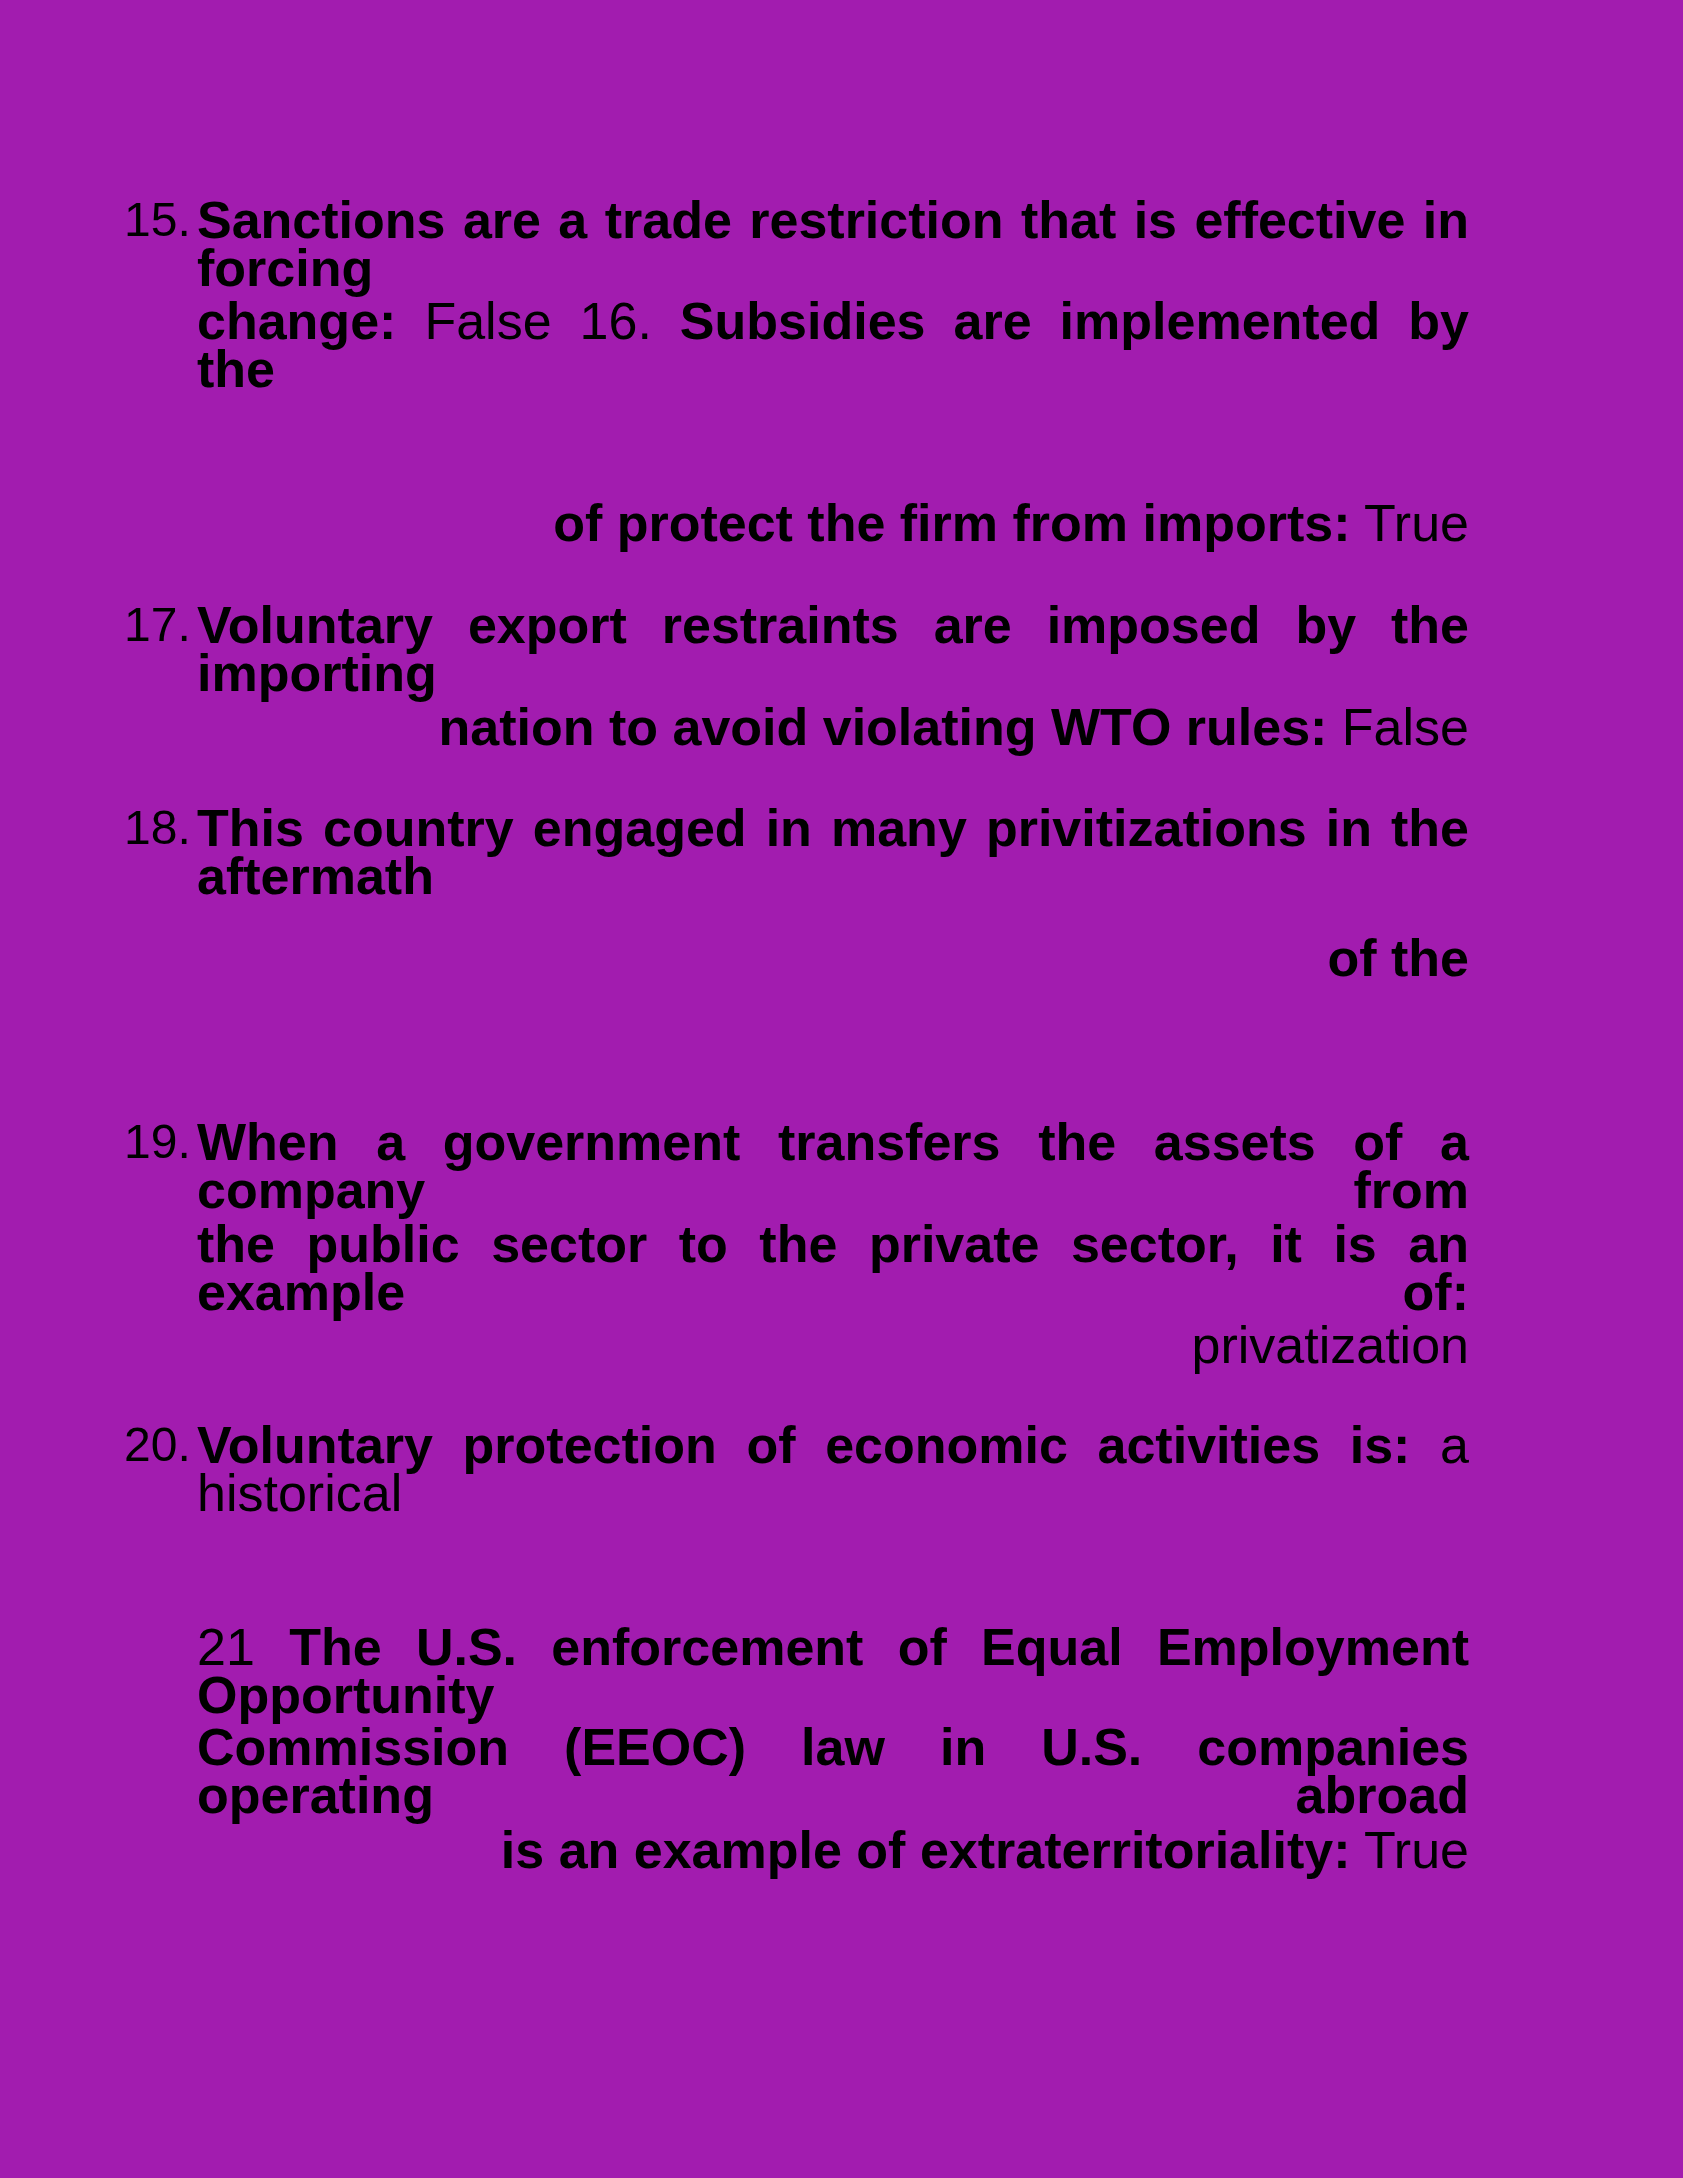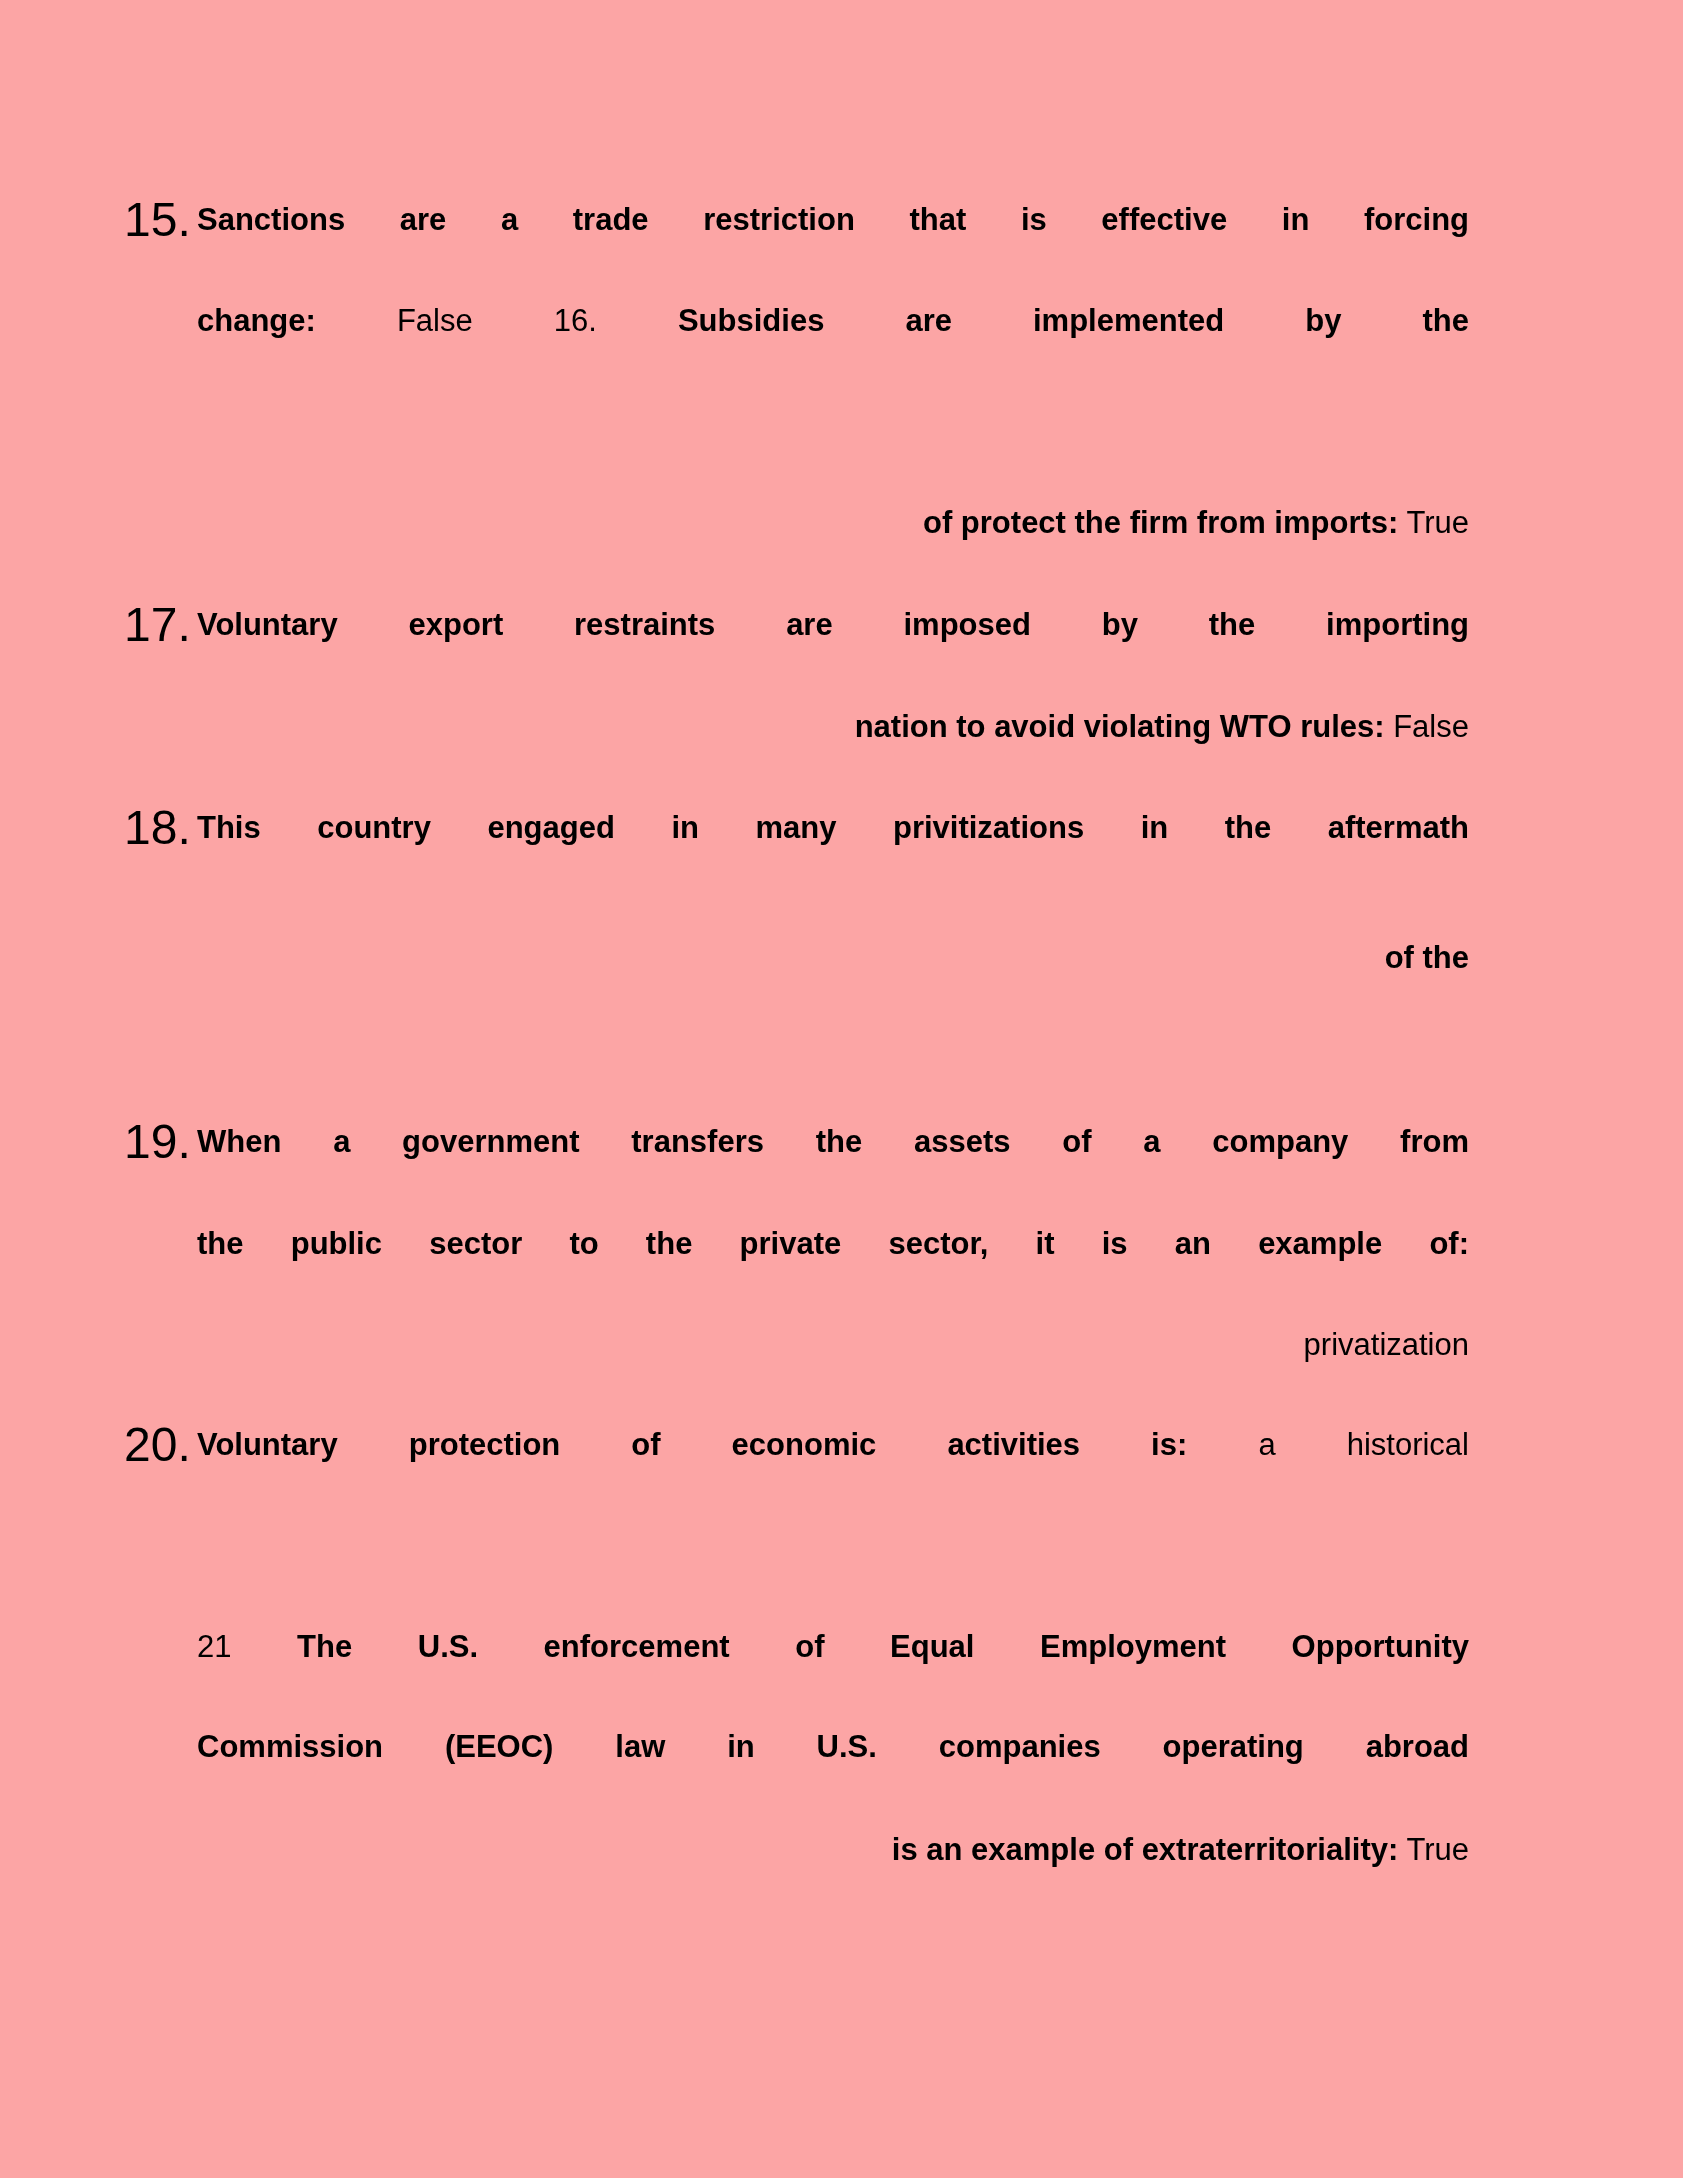--- a/index.html
+++ b/index.html
@@ -1,26 +1,26 @@
 <!DOCTYPE html>
 <html><head>
 <meta charset="utf-8">
 <style>
   html, body { margin: 0; padding: 0; background: #ffffff; }
   body { width: 1683px; height: 2178px; position: relative; overflow: hidden; }
   .page {
     position: absolute; left: 0; top: 0; width: 1683px; height: 2178px;
-    background: #fca5a5; color: #000000;
+    background: #a21caf; color: #000000;
     font-family: "Liberation Sans", sans-serif;
   }
   .line {
     position: absolute;
     left: 197px;
     width: 1272px;
-    font-size: 31px;
+    font-size: 52px;
     line-height: 48px;
     height: 59px;
     white-space: nowrap;
     color: #000;
   }
   .line.justify {
     text-align: justify;
     text-align-last: justify;
     white-space: normal;
   }

